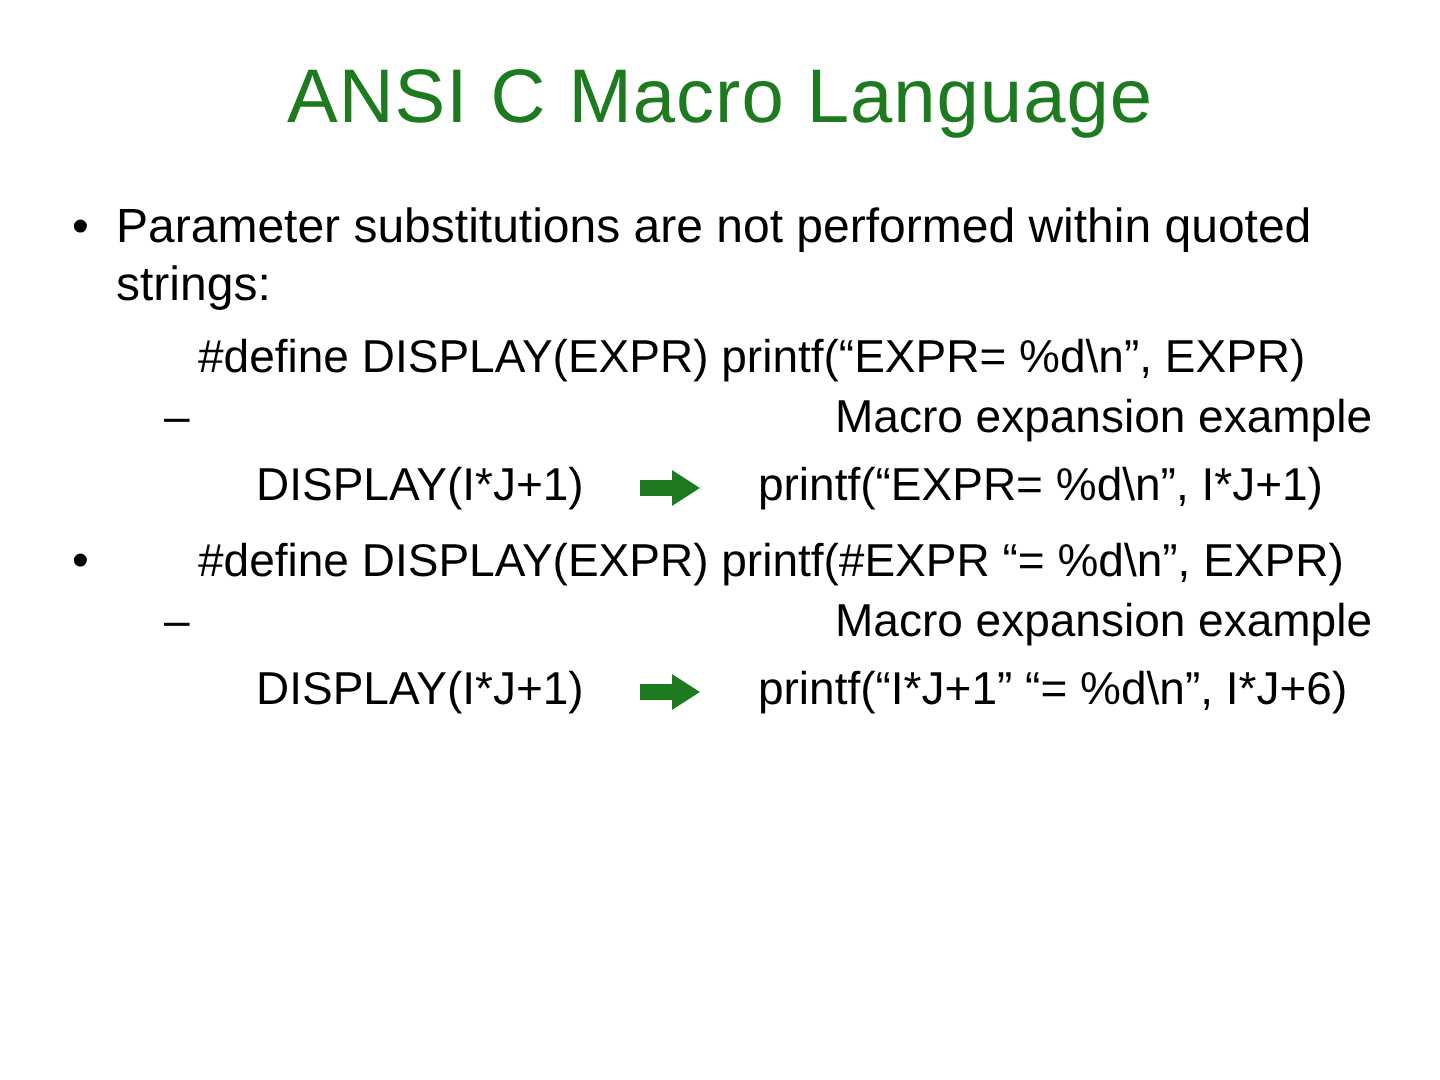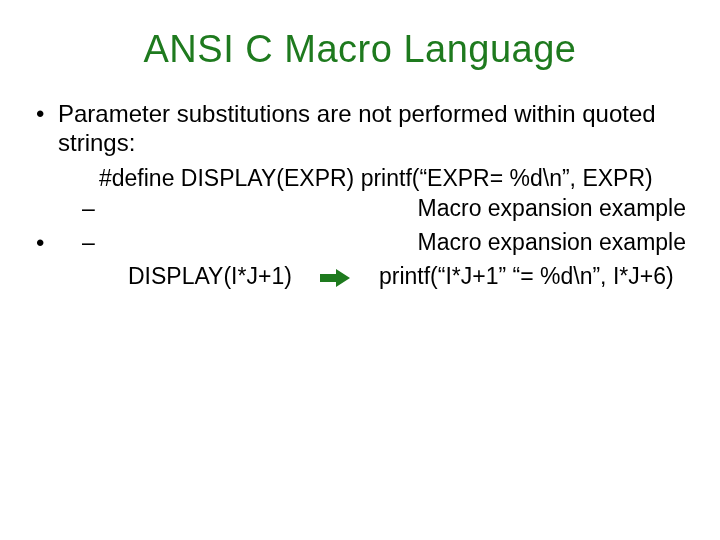--- a/index.html
+++ b/index.html
@@ -85,23 +85,35 @@
   <h1 class="title" style="color: rgb(30, 122, 30);">ANSI C Macro Language</h1>
 
   <ul class="top">
 
     <li>
       <span>Parameter substitutions are not performed within quoted strings:</span>
       <div class="code">#define  DISPLAY(EXPR)   printf(“EXPR= %d\n”, EXPR)</div>
       <ul class="sub">
         <li>Macro expansion example</li>
       </ul>
+      <div class="expline">
+        <span>DISPLAY(I*J+1)</span>
+        &nbsp;&nbsp;
+        <span class="arrow">
+          <svg width="30" height="18" viewBox="0 0 30 18">
+            <polygon points="0,5 16,5 16,0 30,9 16,18 16,13 0,13" fill="#1E7A1E"></polygon>
+          </svg>
+        </span>
+        &nbsp;&nbsp;
+        <span>printf(“EXPR= %d\n”, I*J+1)</span>
+      </div>
     </li>
 
     <li>
+      <div class="code">#define  DISPLAY(EXPR)   printf(#EXPR “= %d\n”, EXPR)</div>
       <ul class="sub">
         <li>Macro expansion example</li>
       </ul>
       <div class="expline">
         <span>DISPLAY(I*J+1)</span>
         &nbsp;&nbsp;
         <span class="arrow">
           <svg width="30" height="18" viewBox="0 0 30 18">
             <polygon points="0,5 16,5 16,0 30,9 16,18 16,13 0,13" fill="#1E7A1E"></polygon>
           </svg>

